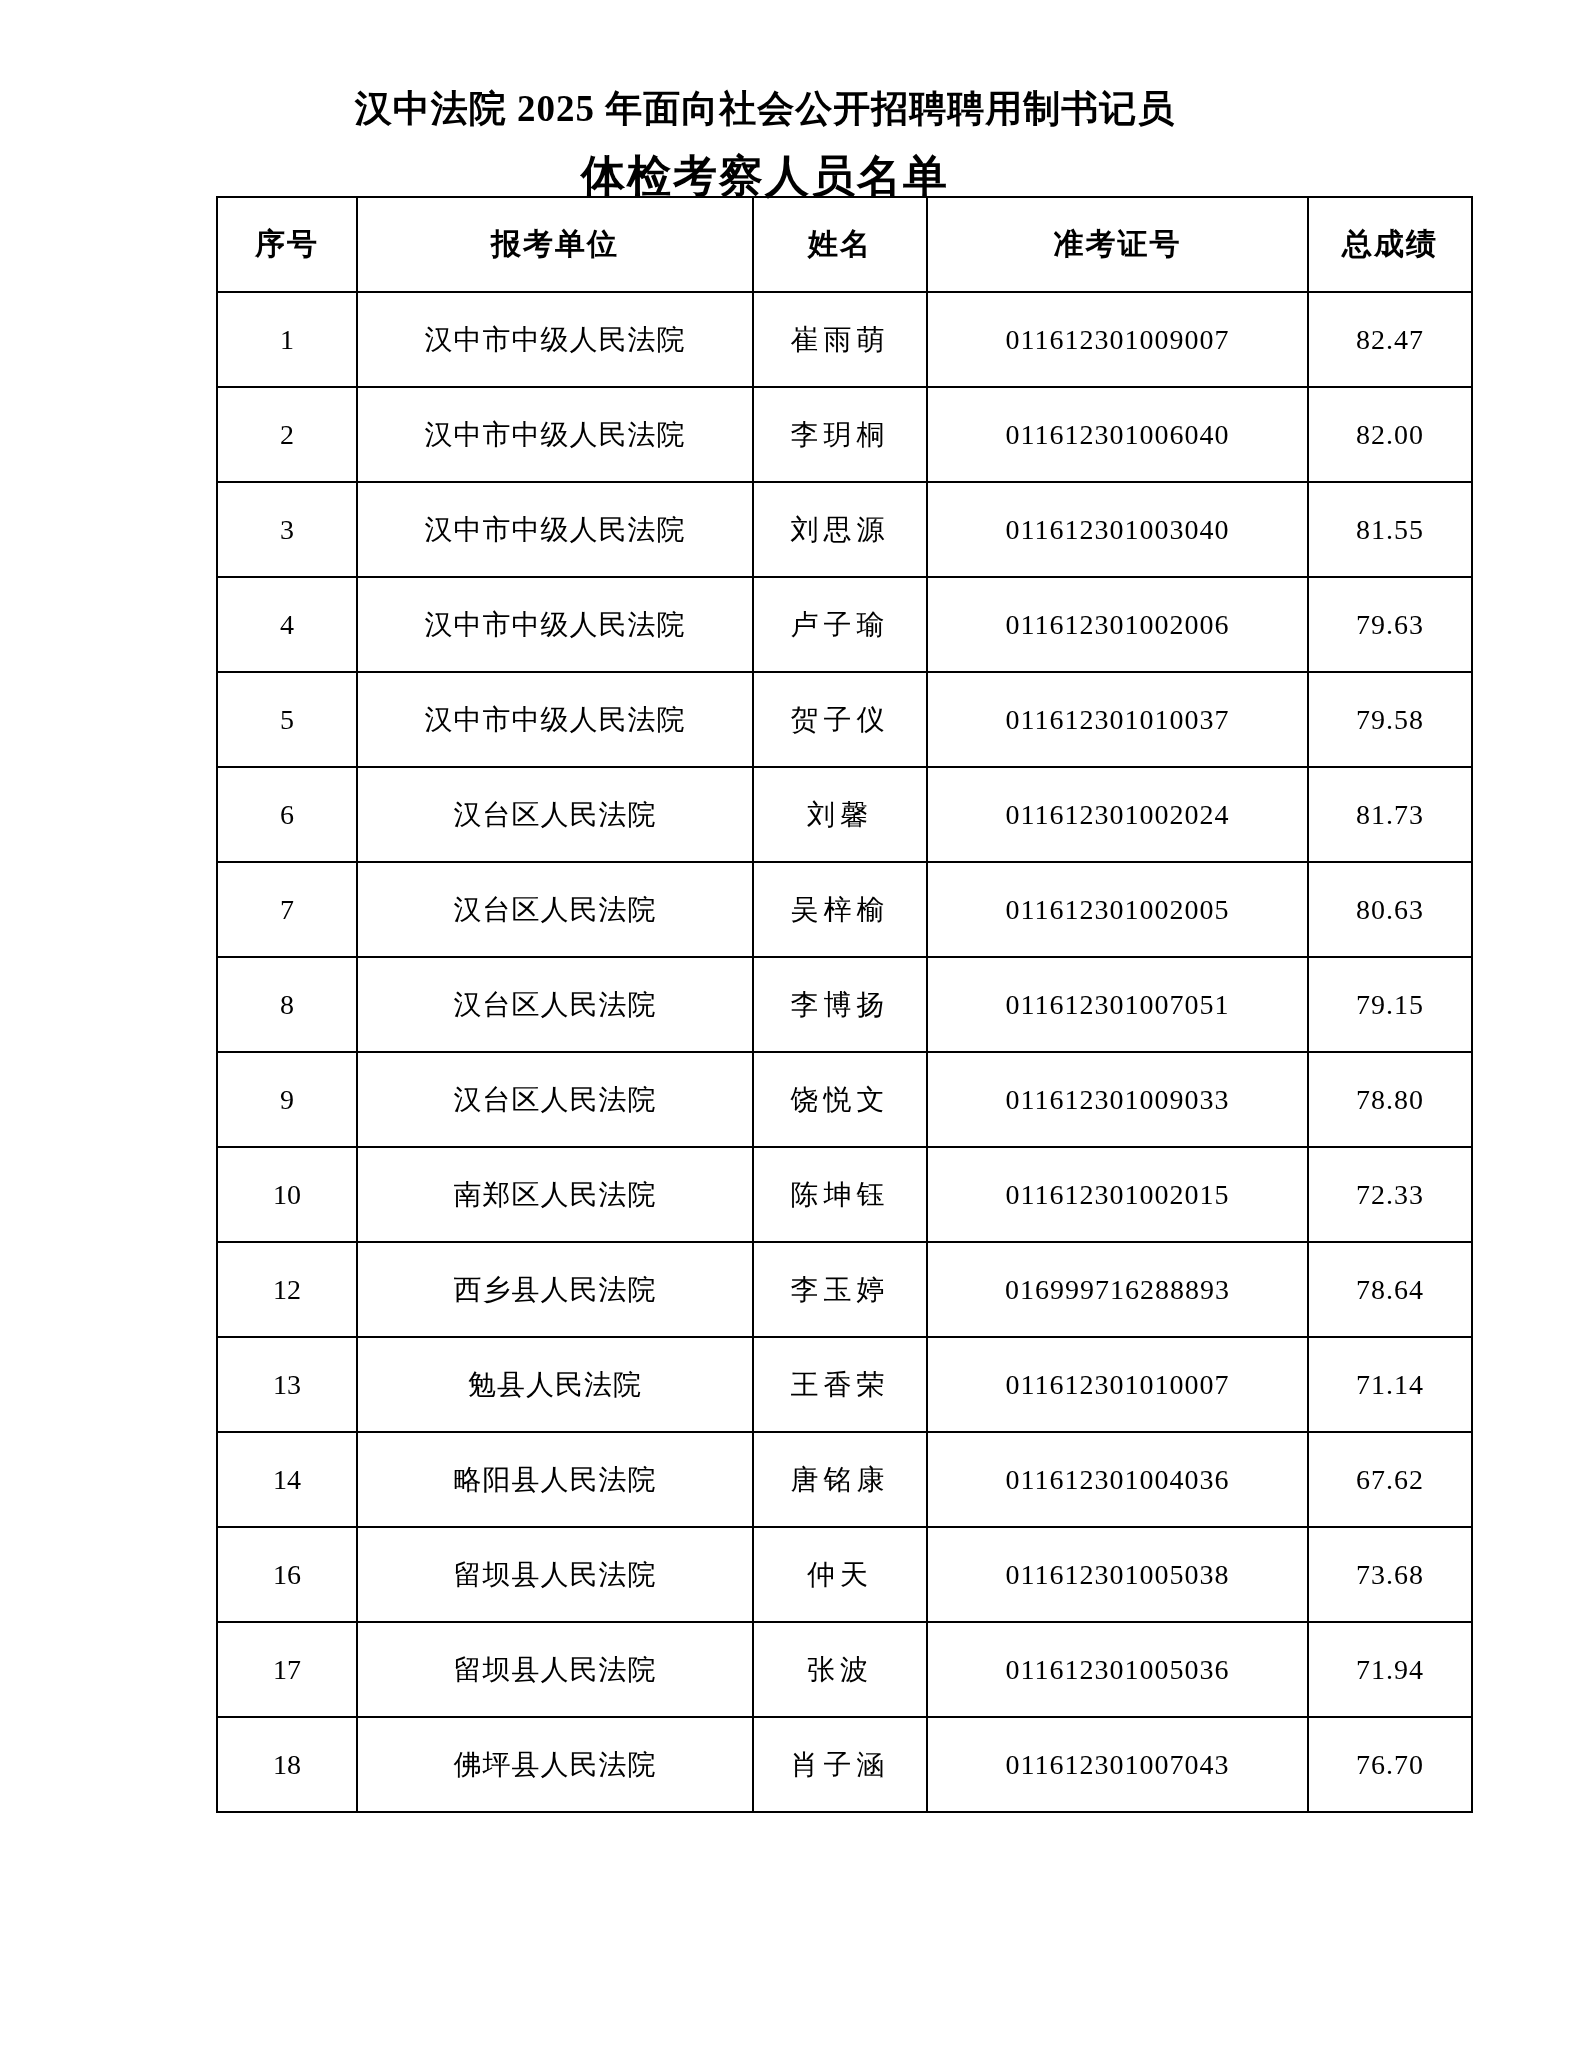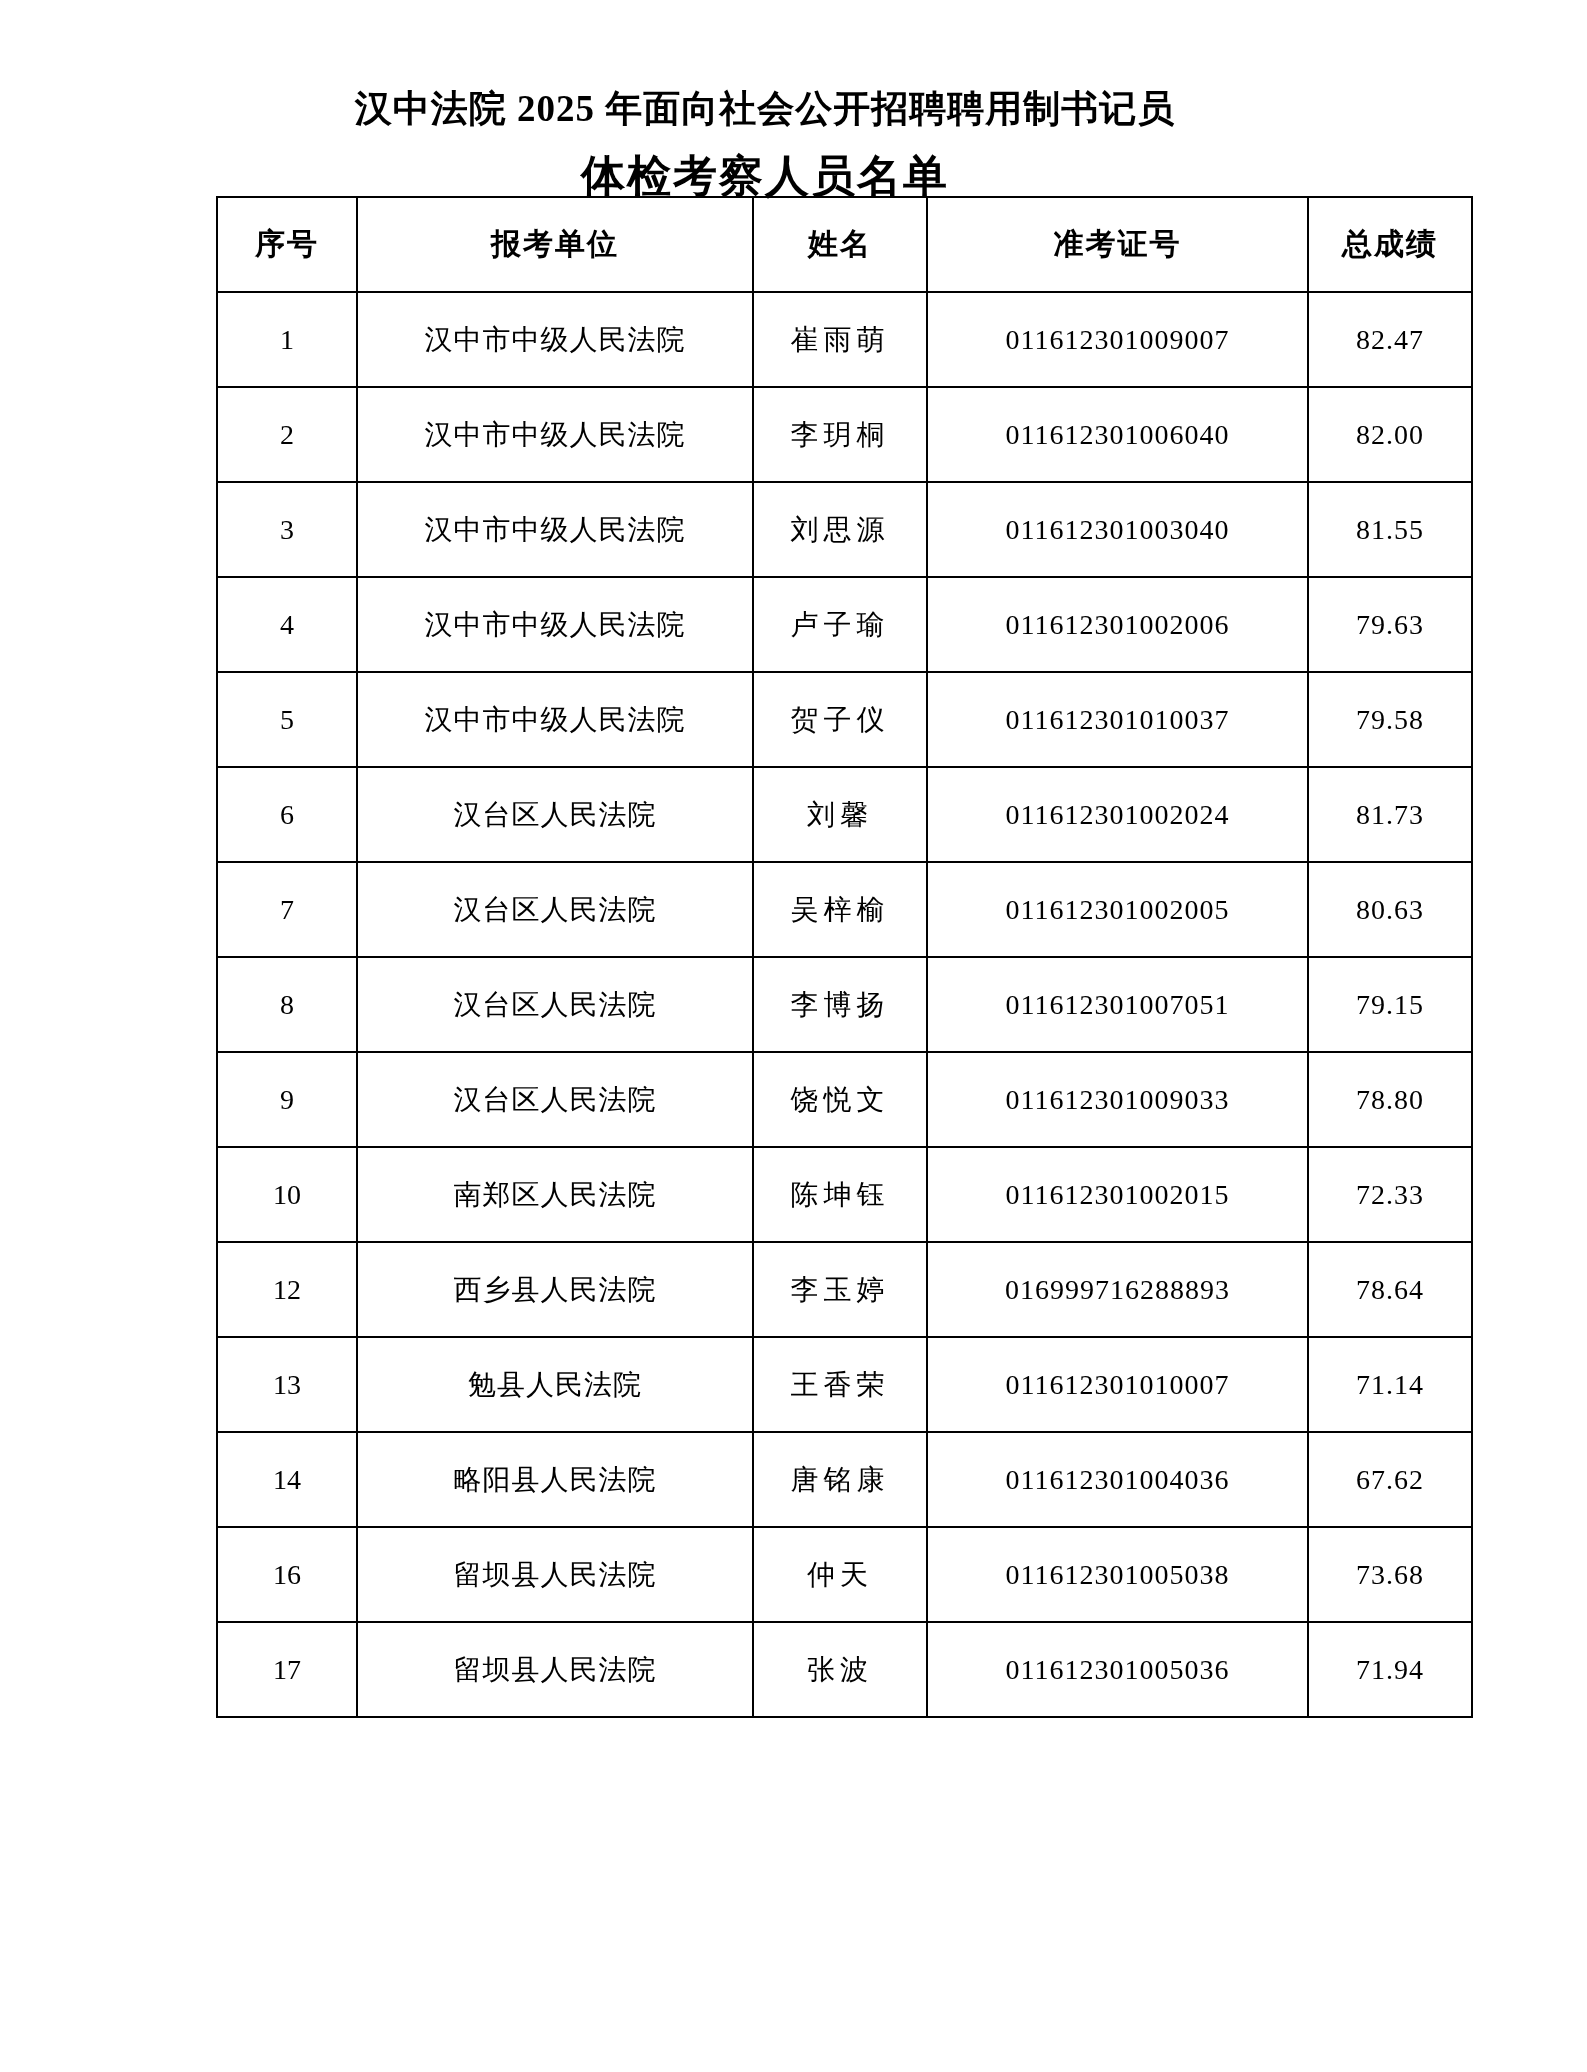--- a/index.html
+++ b/index.html
@@ -215,17 +215,24 @@
     <td class="c-ticket">011612301005038</td>
     <td class="c-score">73.68</td>
   </tr>
           <tr>
     <td class="c-no">17</td>
     <td class="c-unit">留坝县人民法院</td>
     <td class="c-name">张波</td>
     <td class="c-ticket">011612301005036</td>
     <td class="c-score">71.94</td>
   </tr>
+          <tr>
+    <td class="c-no">18</td>
+    <td class="c-unit">佛坪县人民法院</td>
+    <td class="c-name">肖子涵</td>
+    <td class="c-ticket">011612301007043</td>
+    <td class="c-score">76.70</td>
+  </tr>
         </tbody>
     </table>
   </div>
 
 </div>
 
 </body></html>

